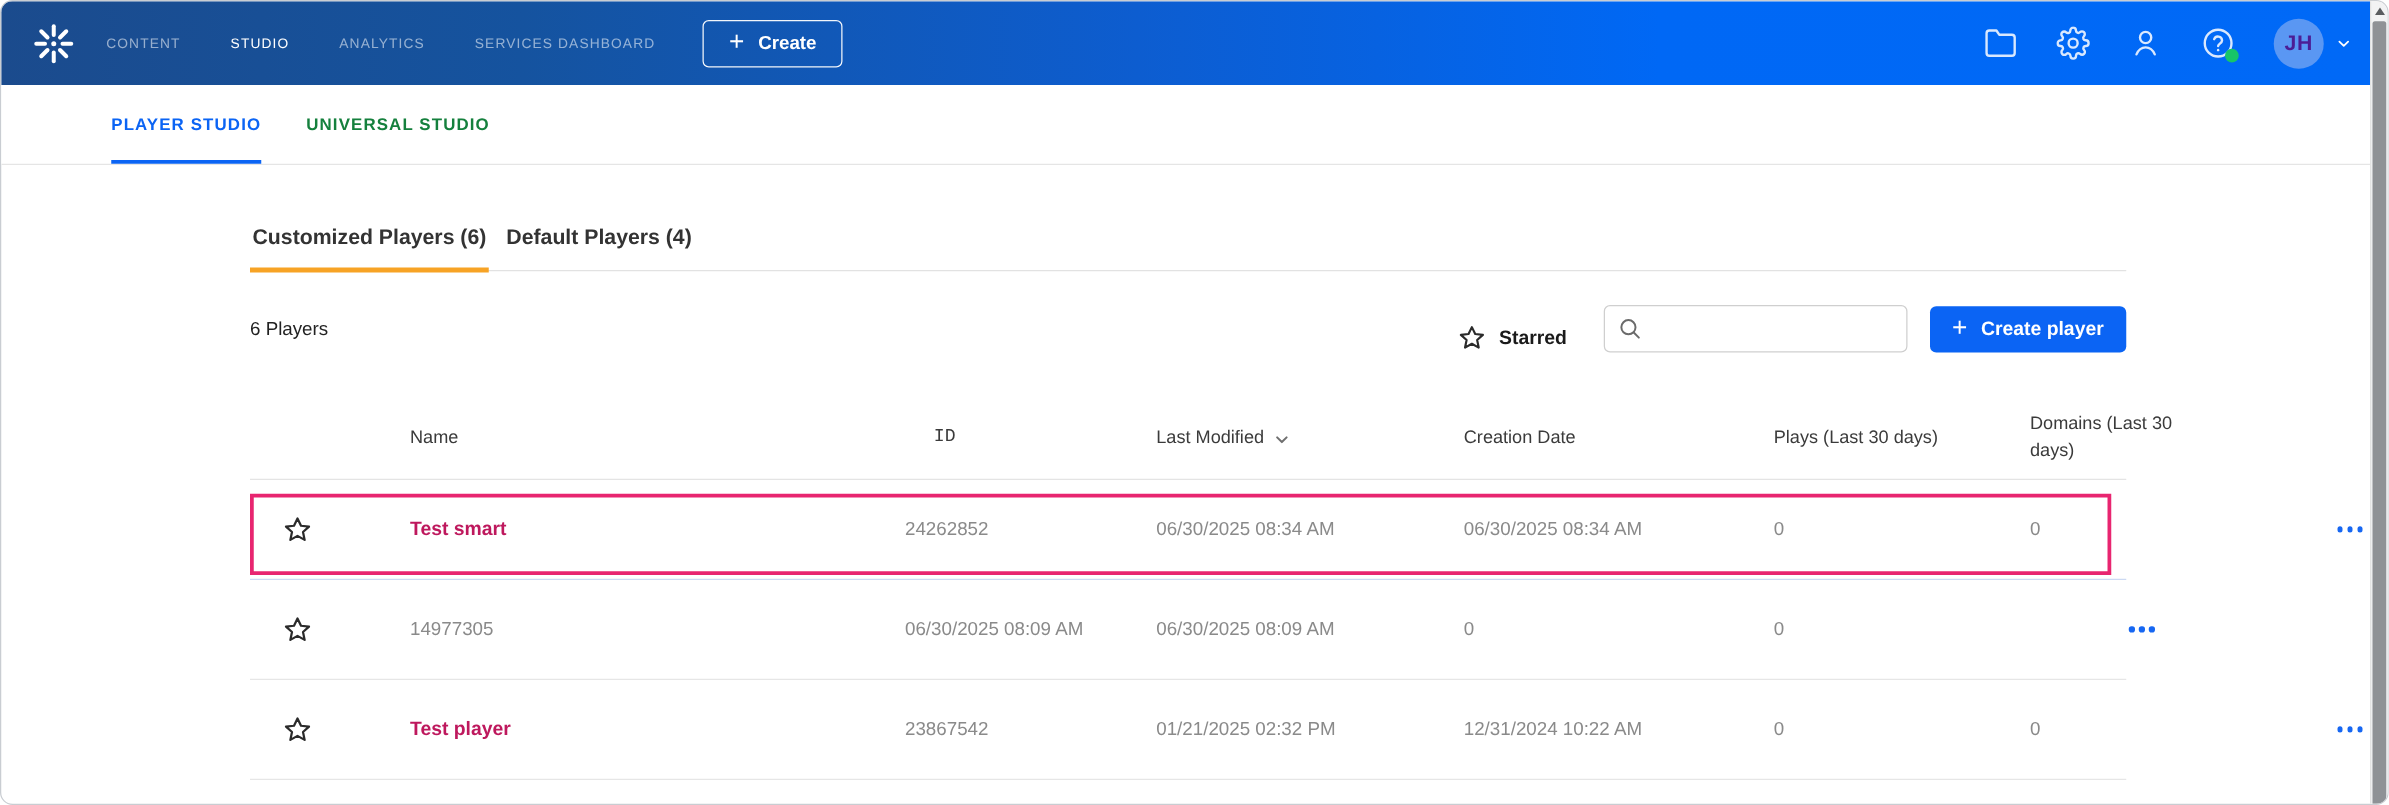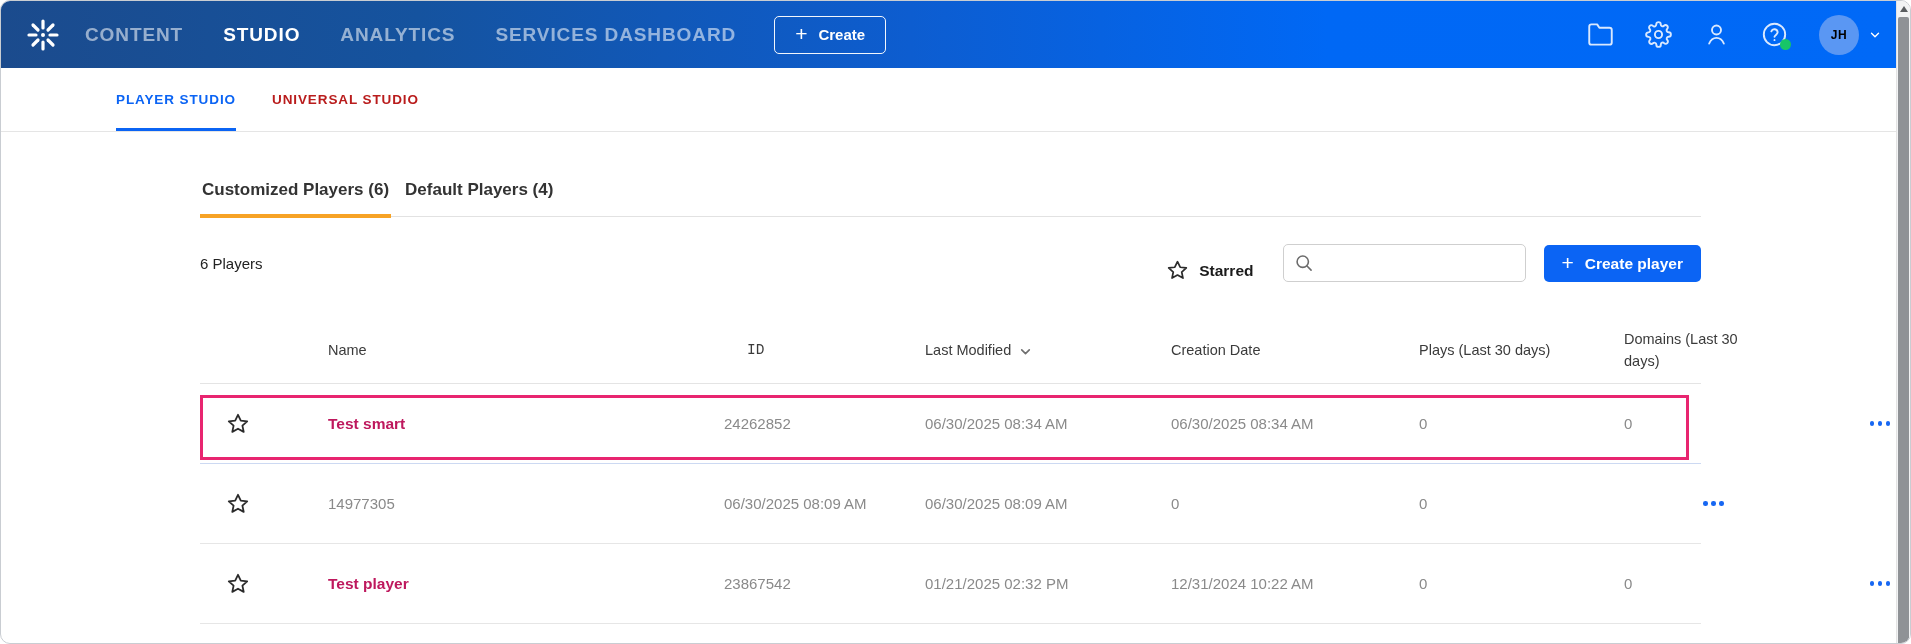--- a/index.html
+++ b/index.html
@@ -24,40 +24,40 @@
   .page { position:absolute; top:0; left:0; right:14px; bottom:0; }
 
   
   .topnav {
     height: 67px; display: flex; align-items: center;
     padding-left: 22px;
     background: linear-gradient(90deg, #1b4b8d 0%, #15539f 22%, #0d5dd0 48%, #0068f5 70%, #0069f7 100%);
   }
   .logo { width: 40px; height: 40px; margin-right: 22px; flex: 0 0 auto; cursor: pointer; }
   .topnav-items { display: flex; align-items: center; gap: 40px; }
-  .topnav-item { font-size: 19px; font-weight: bold; letter-spacing: .9px; color: rgba(255,255,255,.55); cursor: pointer; text-decoration: none; white-space: nowrap; }
+  .topnav-item { font-size: 11px; font-weight: normal; letter-spacing: .9px; color: rgba(255,255,255,.55); cursor: pointer; text-decoration: none; white-space: nowrap; }
   .topnav-item.active { color: #fff; }
   .nav-create {
     margin-left: 38px; height: 38px; padding: 0 20px;
     border: 1.5px solid rgba(255,255,255,.95); border-radius: 5px;
     background: transparent; color: #fff; cursor: pointer;
     display: flex; align-items: center; gap: 11px;
     font-family: inherit; font-size: 15px; font-weight: bold;
   }
   .nav-create .plus { font-size: 21px; font-weight: 400; line-height: 1; margin-top:-2px; }
   .topnav-right { margin-left: auto; display: flex; align-items: center; gap: 31px; padding-right: 14px; }
   .icon-btn { background: none; border: none; cursor: pointer; display: flex; align-items: center; position: relative; padding:0; }
   .icon-btn svg { width: 27px; height: 27px; }
   .green-dot { position: absolute; right: -3px; bottom: -2px; width: 11px; height: 11px; border-radius: 50%; background: #17c568; }
   .avatar-wrap { display: flex; align-items: center; gap: 9px; cursor: pointer; }
-  .avatar { width: 40px; height: 40px; border-radius: 50%; background: #5a97f3; color: #000000; font-weight: bold; font-size: 12px; display: flex; align-items: center; justify-content: center; letter-spacing:.5px; }
-
-  
-  .subnav { height: 64px; display: flex; align-items: stretch; gap: 36px; padding-left: 115px; border-bottom: 1px solid #e5e5e5; background: #fff; }
-  .subnav-item { display: flex; align-items: center; font-size: 13.5px; font-weight: bold; letter-spacing: .9px; color: #b91c1c; border-bottom: 3px solid transparent; padding-top: 3px; cursor: pointer; text-decoration: none; }
+  .avatar { width: 40px; height: 40px; border-radius: 50%; background: #5a97f3; color: #4c1d95; font-weight: bold; font-size: 17px; display: flex; align-items: center; justify-content: center; letter-spacing:.5px; }
+
+  
+  .subnav { height: 64px; display: flex; align-items: stretch; gap: 36px; padding-left: 88px; border-bottom: 1px solid #e5e5e5; background: #fff; }
+  .subnav-item { display: flex; align-items: center; font-size: 13.5px; font-weight: bold; letter-spacing: .9px; color: #15803d; border-bottom: 3px solid transparent; padding-top: 3px; cursor: pointer; text-decoration: none; }
   .subnav-item.active { color: #0b64f4; border-bottom-color: #0b64f4; }
 
   
   .content { width: 1501px; margin-left: 199px; }
 
   .tabs { display: flex; gap: 12px; margin-top: 48px; border-bottom: 1px solid #e2e2e2; }
   .tab { font-size: 17px; font-weight: 600; color: #333; padding: 0 2px 14px; border-bottom: 4px solid transparent; margin-bottom: -2px; cursor: pointer; text-decoration: none; white-space: nowrap; }
   .tab.active { border-bottom-color: #f7a325; }
 
   .toolbar { margin-top: 27px; display: flex; align-items: center; height: 38px; }

